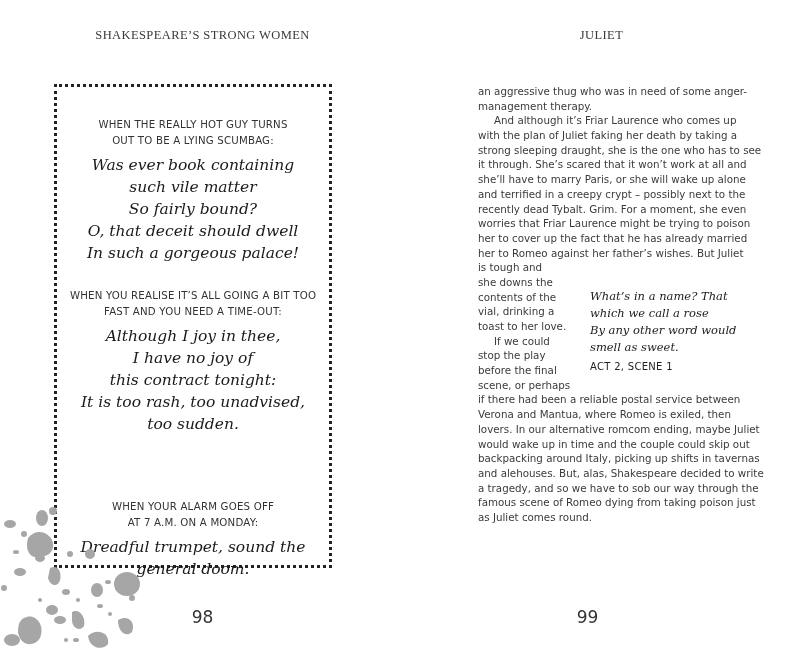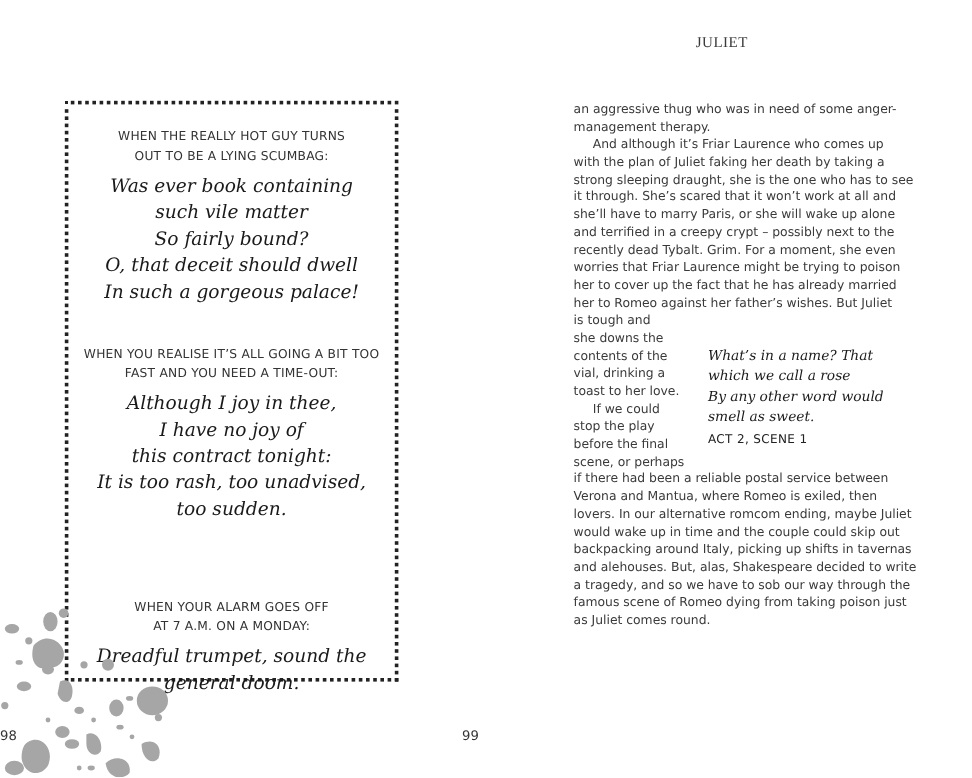--- a/index.html
+++ b/index.html
@@ -11,22 +11,22 @@
   .page-left { left: 0; width: 405px; }
   .page-right { left: 405px; width: 405px; }
 
   .running-head {
     position: absolute; top: 28px; left: 0; width: 100%; text-align: center;
     font-family: "Liberation Serif", serif; font-size: 12.5px; letter-spacing: 0.4px; color: #3a3a3a;
   }
   .page-right .running-head { left: -6px; }
 
   .folio {
-    position: absolute; top: 607px; width: 100%; 
-    font-family: "DejaVu Sans", sans-serif; font-size: 11px; color: #333;
+    position: absolute; top: 607px; width: 100%; text-align: center;
+    font-family: "DejaVu Sans", sans-serif; font-size: 17px; color: #333;
   }
   .page-left .folio { left: 0; }
   .page-right .folio { left: -20px; }
 
   
   .quote-box {
     position: absolute; left: 54px; top: 84px; width: 278px; height: 484px;
     border: 3px dotted #222;
     box-sizing: border-box;
     text-align: center;
@@ -60,23 +60,24 @@
   .pullquote .pq-cite {
     font-family: "DejaVu Sans", sans-serif; font-size: 10px; color: #222; margin-top: 5px; letter-spacing: 0.3px;
   }
 
   .splatter { position: absolute; left: 0; top: 500px; width: 160px; height: 148px; }
 </style>
 </head>
 <body>
 
 <div class="page page-left">
+  <div class="running-head">SHAKESPEARE’S STRONG WOMEN</div>
 
   <div class="quote-box">
-    <div class="block" style="top:20px;">
+    <div class="block" style="top:30px;">
       <div class="caption">
         <div>WHEN THE REALLY HOT GUY TURNS</div>
         <div>OUT TO BE A LYING SCUMBAG:</div>
       </div>
       <div class="verse">
         <div>Was ever book containing</div>
         <div>such vile matter</div>
         <div>So fairly bound?</div>
         <div>O, that deceit should dwell</div>
         <div>In such a gorgeous palace!</div>

